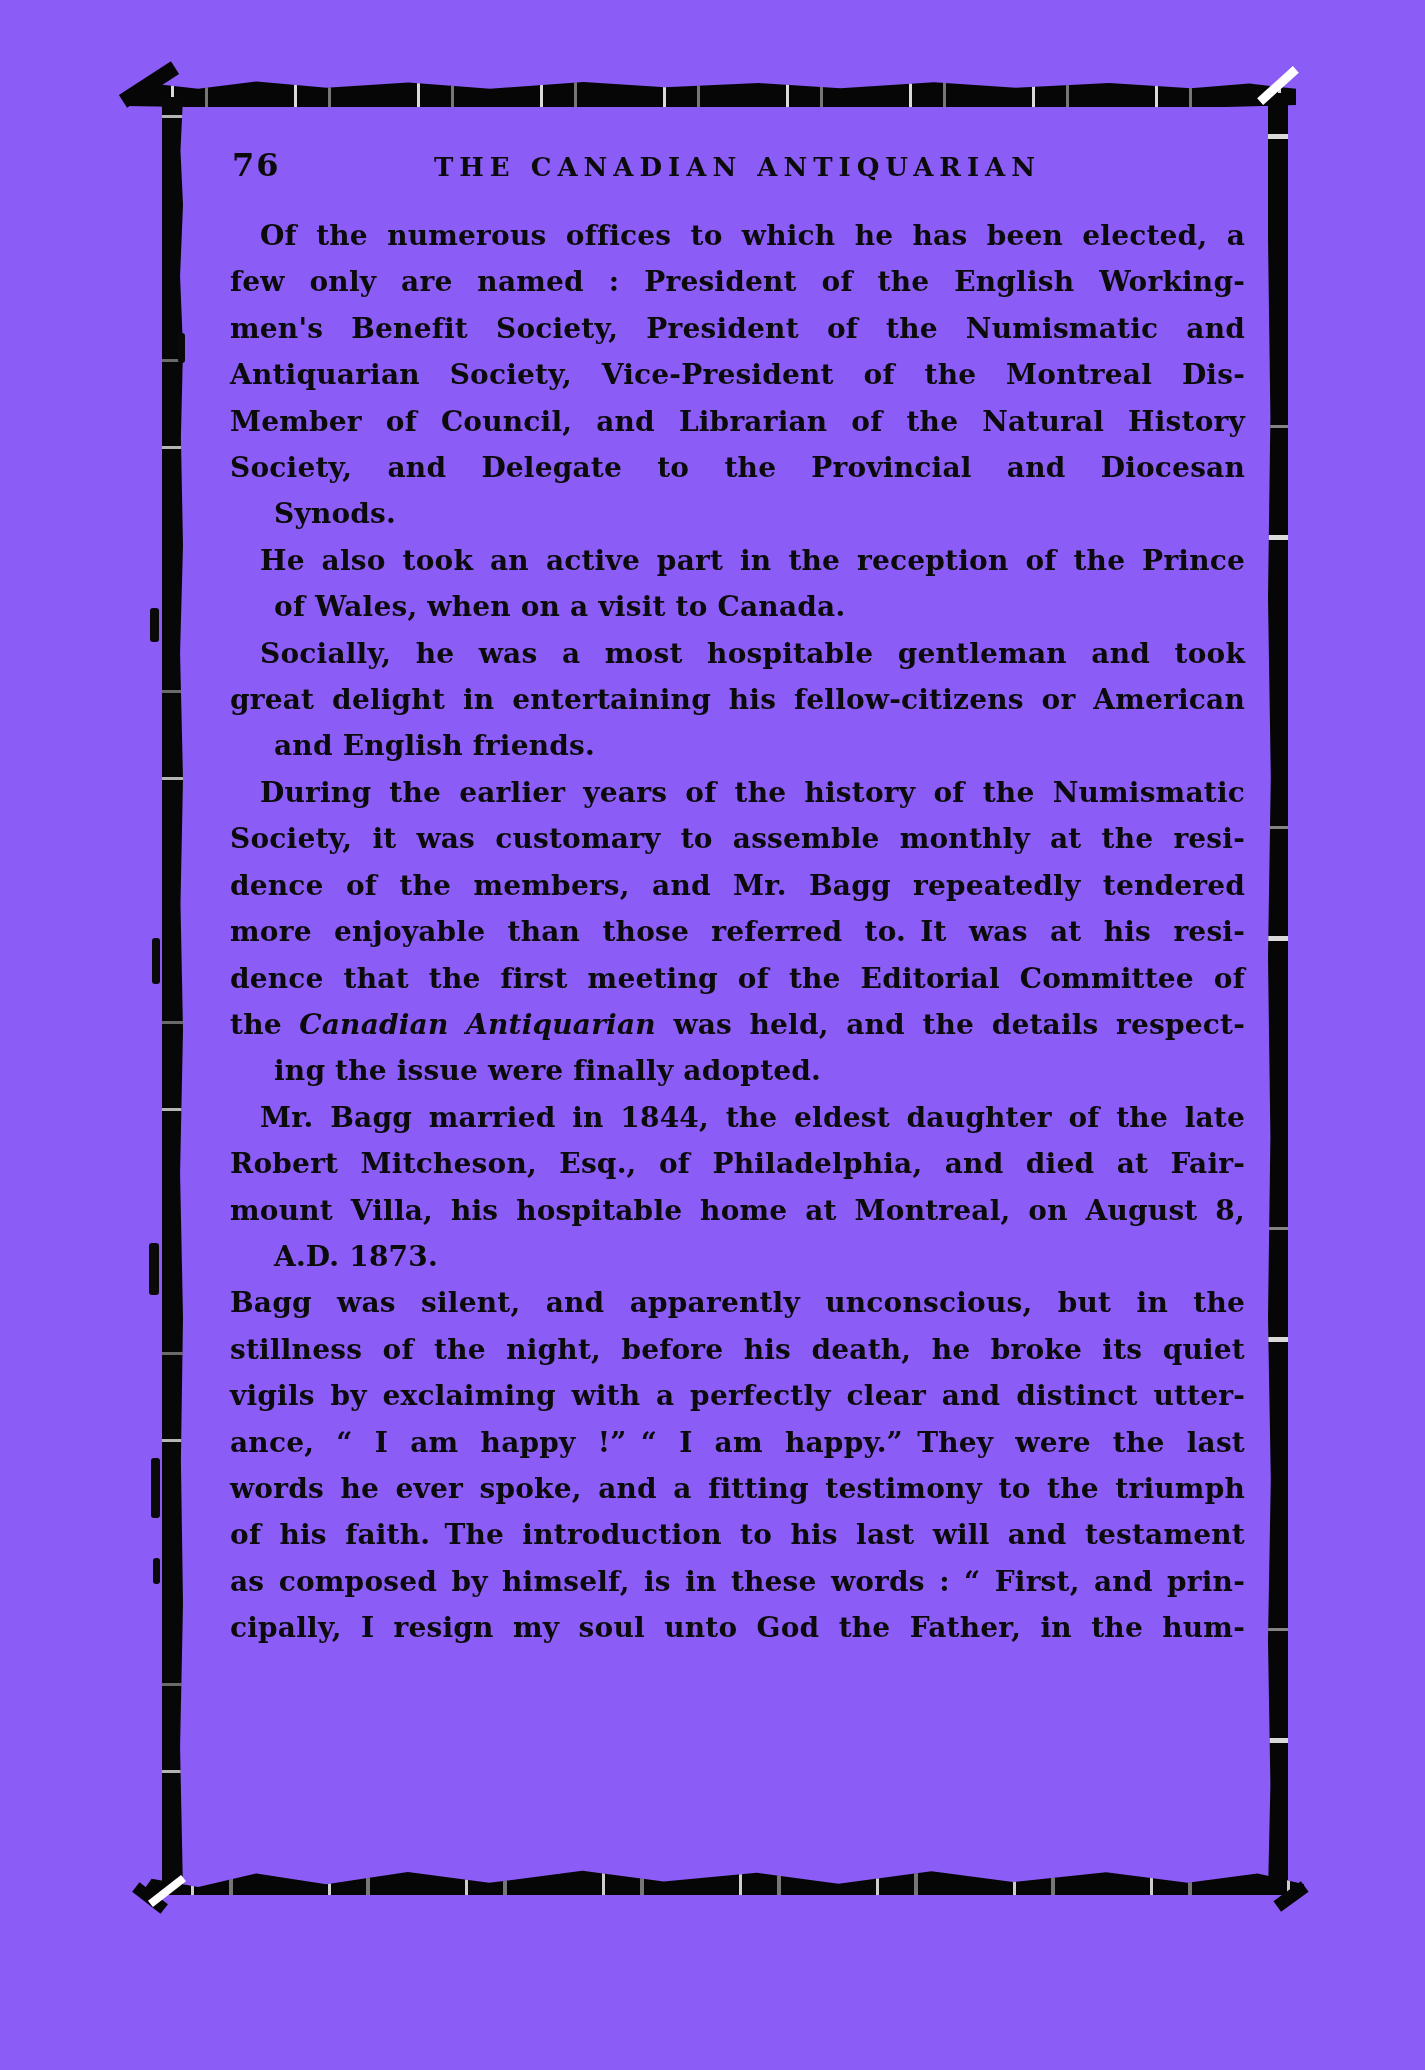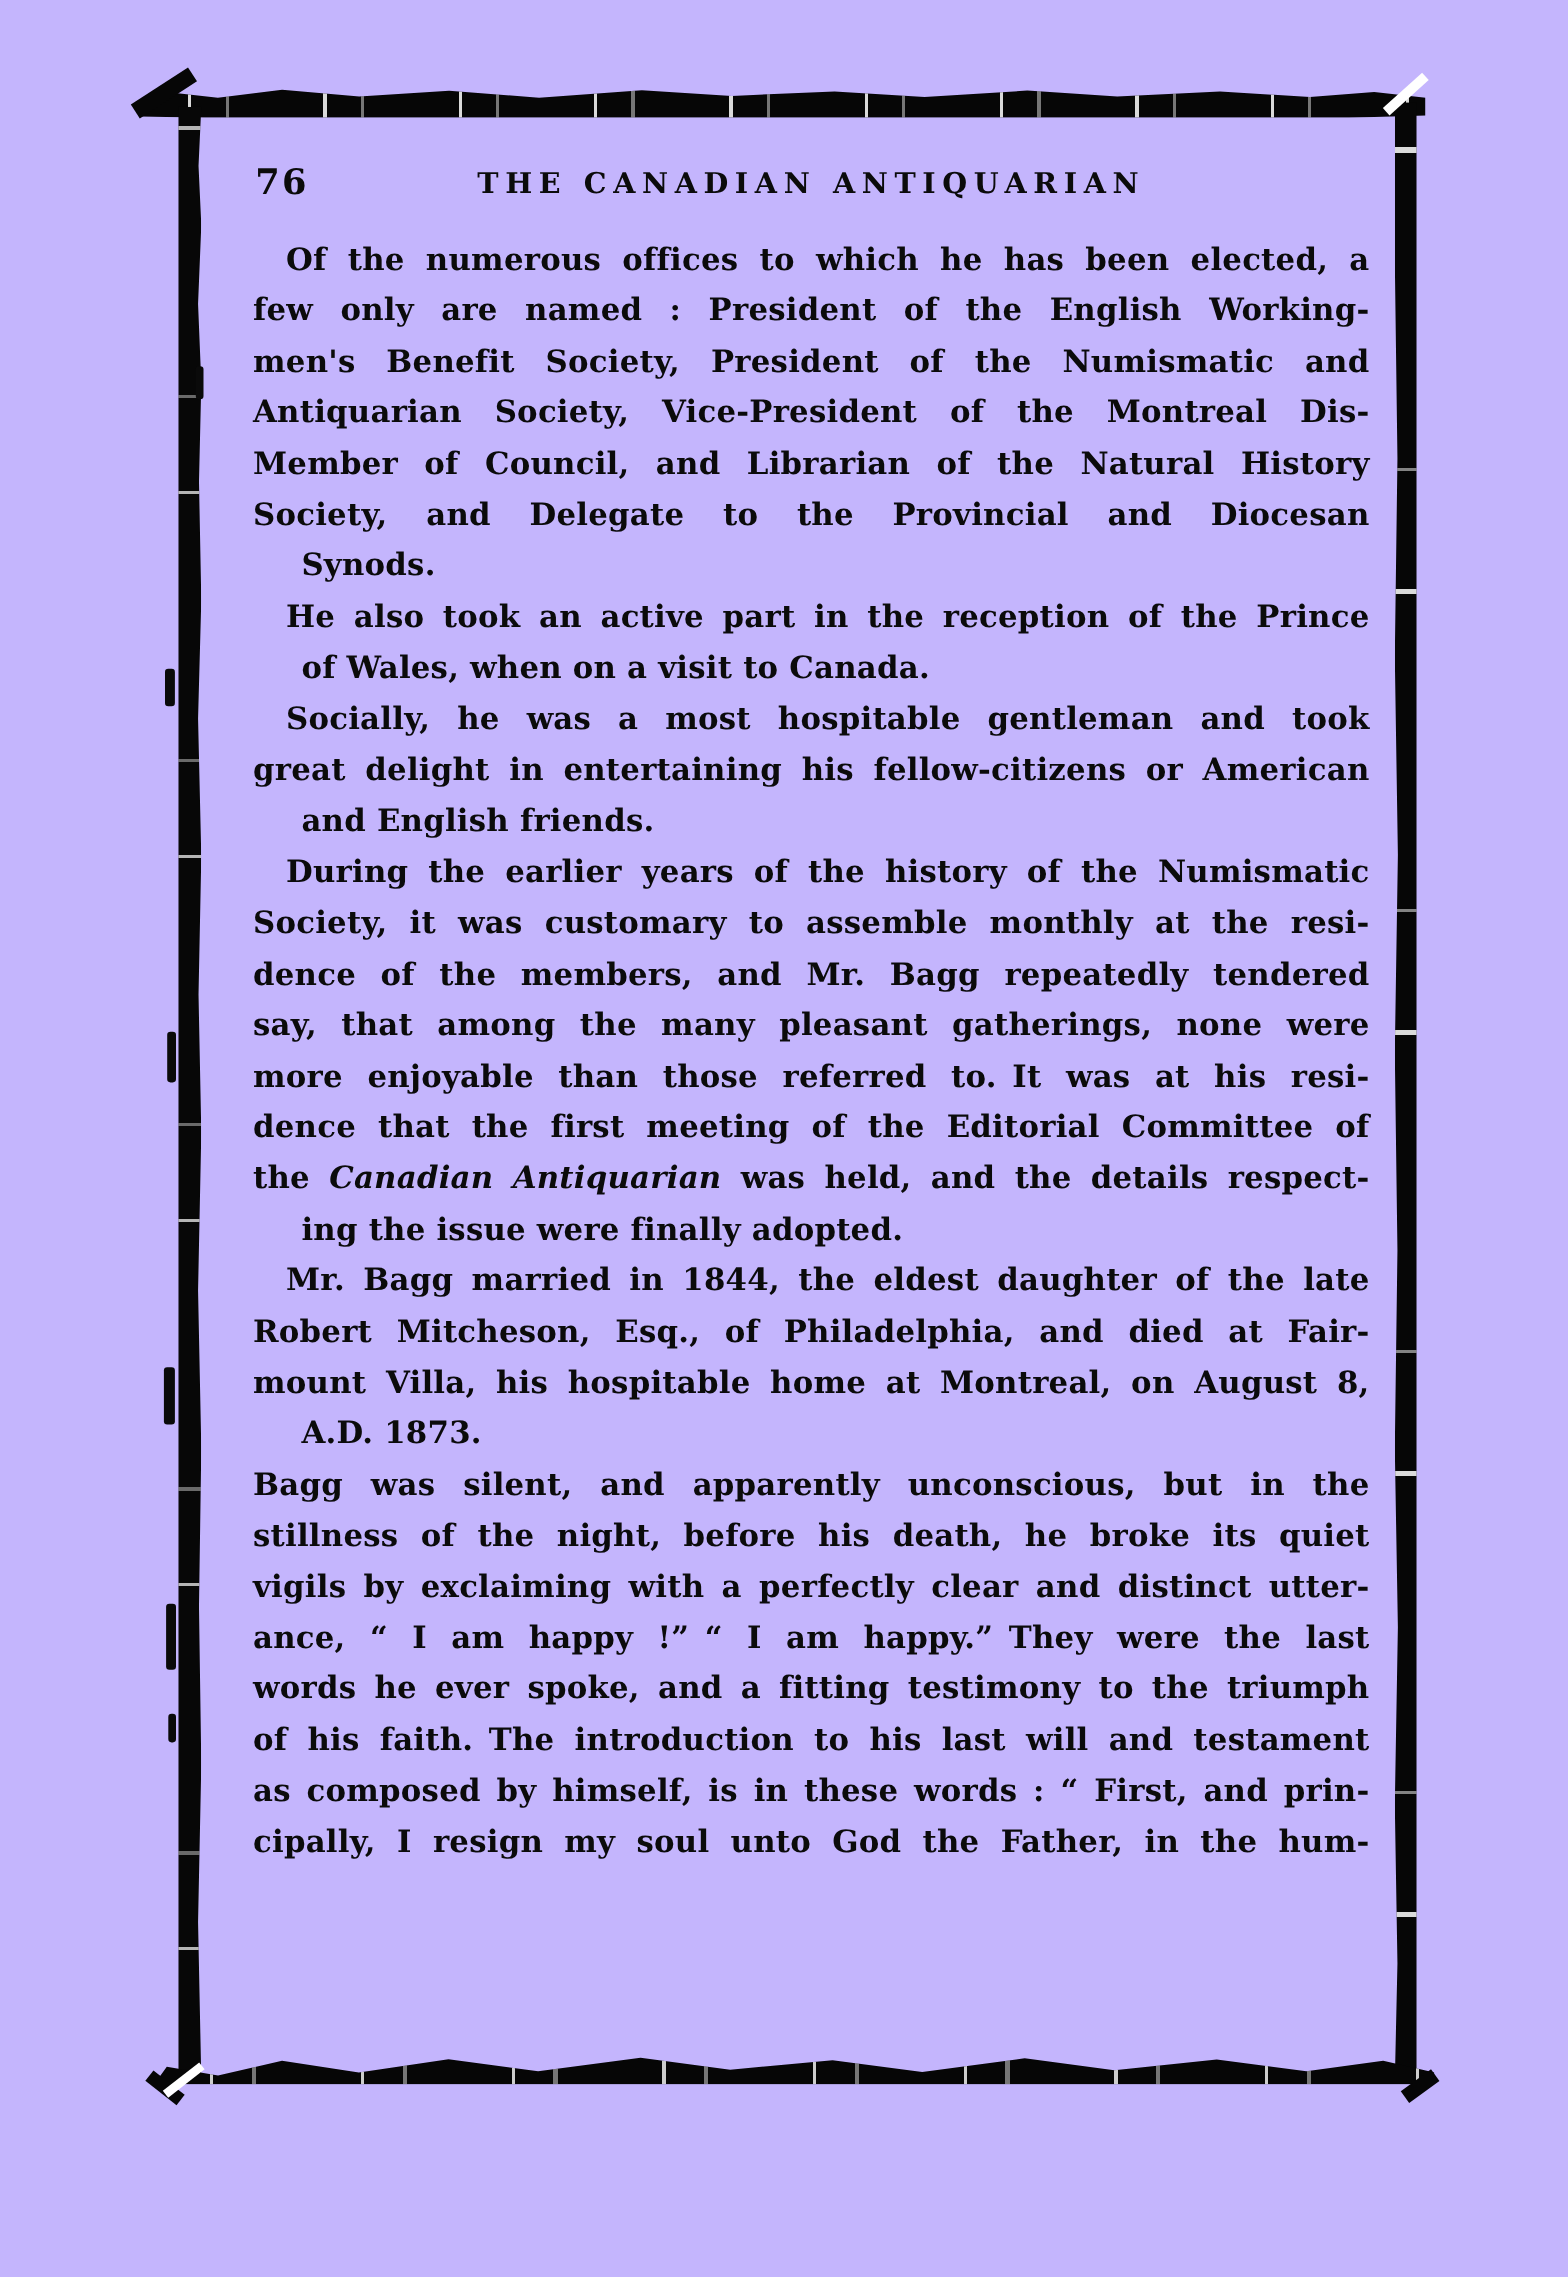--- a/index.html
+++ b/index.html
@@ -10,21 +10,21 @@
   body {
     width: 1425px;
     height: 2070px;
     position: relative;
     overflow: hidden;
     font-family: "DejaVu Serif", "Liberation Serif", serif;
   }
   .scan-page {
     position: absolute;
     inset: 0;
-    background: #c4b5fd;
+    background: #8b5cf6;
   }
   
   .frame {
     position: absolute;
     left: 162px;
     top: 83px;
     width: 1126px;
     height: 1812px;
   }
   .b-top {
@@ -192,21 +192,20 @@
         </div>
         <div class="paragraph">
           <div class="line indent"><span>Socially, he was a most hospitable gentleman and took</span></div>
           <div class="line"><span>great delight in entertaining his fellow-citizens or American</span></div>
           <div class="line last"><span>and English friends.</span></div>
         </div>
         <div class="paragraph">
           <div class="line indent"><span>During the earlier years of the history of the Numismatic</span></div>
           <div class="line"><span>Society, it was customary to assemble monthly at the resi-</span></div>
           <div class="line"><span>dence of the members, and Mr. Bagg repeatedly tendered</span></div>
-          <div class="line"><span>say, that among the many pleasant gatherings, none were</span></div>
           <div class="line"><span>more enjoyable than those referred to. It was at his resi-</span></div>
           <div class="line"><span>dence that the first meeting of the Editorial Committee of</span></div>
           <div class="line"><span>the </span><span class="it">Canadian Antiquarian</span><span> was held, and the details respect-</span></div>
           <div class="line last"><span>ing the issue were finally adopted.</span></div>
         </div>
         <div class="paragraph">
           <div class="line indent"><span>Mr. Bagg married in 1844, the eldest daughter of the late</span></div>
           <div class="line"><span>Robert Mitcheson, Esq., of Philadelphia, and died at Fair-</span></div>
           <div class="line"><span>mount Villa, his hospitable home at Montreal, on August 8,</span></div>
           <div class="line last"><span>A.D. 1873.</span></div>

